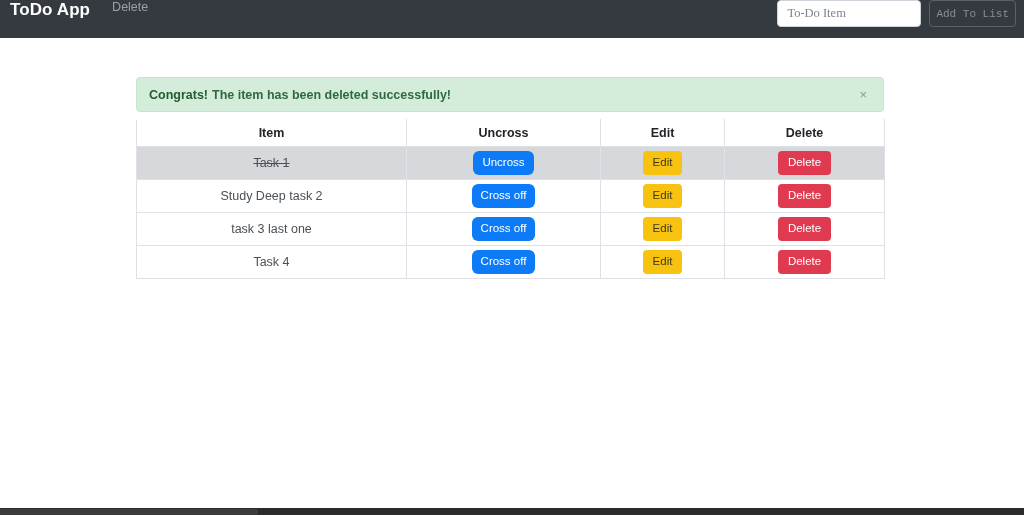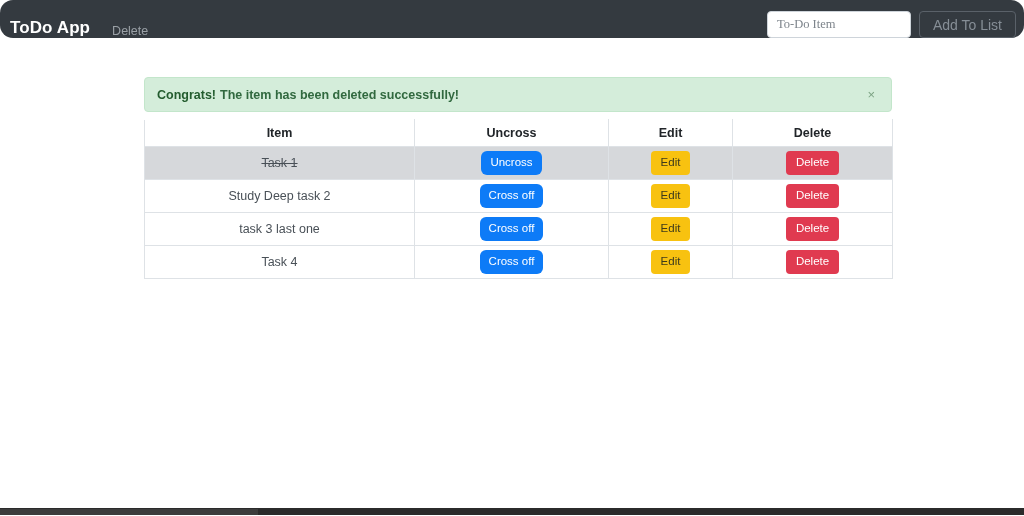--- a/index.html
+++ b/index.html
@@ -11,23 +11,22 @@
     overflow: hidden;
   }
 
   
   .navbar {
     position: absolute;
     top: 0; left: 0;
     width: 1024px; height: 38px;
     background: #343a40;
     display: flex;
-    align-items: flex-end;
+    align-items: flex-start;
     padding: 0 8px 0 10px;
-    border-radius: 13px;
   }
   .brand {
     color: #ffffff;
     font-size: 17px;
     font-weight: 700;
     letter-spacing: .1px;
     white-space: nowrap;
   }
   .nav-link {
     color: #9aa0a6;
@@ -50,35 +49,35 @@
     background: #ffffff;
     padding: 0 9px;
     font-size: 12.5px;
     font-family: Liberation Serif, serif;
     color: #495057;
     outline: none;
   }
   .todo-input::placeholder { color: #7d848b; }
   .add-btn {
     height: 27px;
-    padding: 0 13px;
+    padding: 0 6px;
     background: transparent;
     border: 1px solid #5a6169;
     border-radius: 4px;
     color: #868e96;
-    font-size: 14px;
-    font-family: Liberation Sans, sans-serif;
+    font-size: 11px;
+    font-family: Liberation Mono, monospace;
     white-space: nowrap;
     cursor: pointer;
   }
 
   
   .content {
     position: absolute;
-    top: 38px; left: 8px;
+    top: 38px; left: 0;
     width: 840px;
     height: 470px;
   }
 
   .alert {
     position: absolute;
     left: 136px; top: 39px;
     width: 748px; height: 35px;
     background: #d4edda;
     border: 1px solid #c3e6cb;

